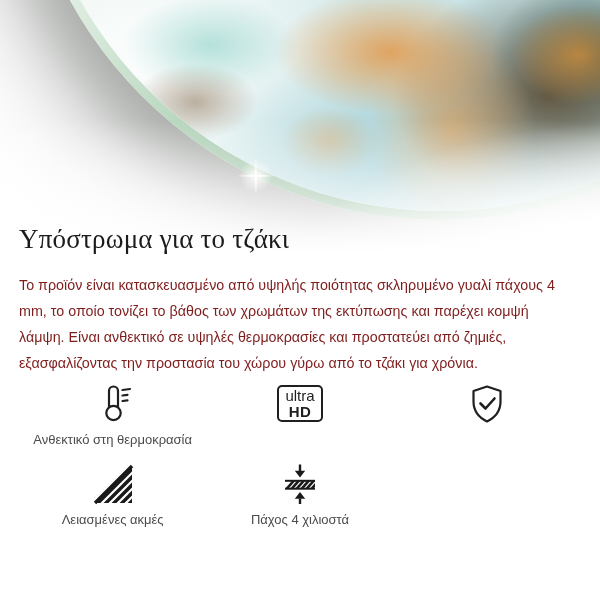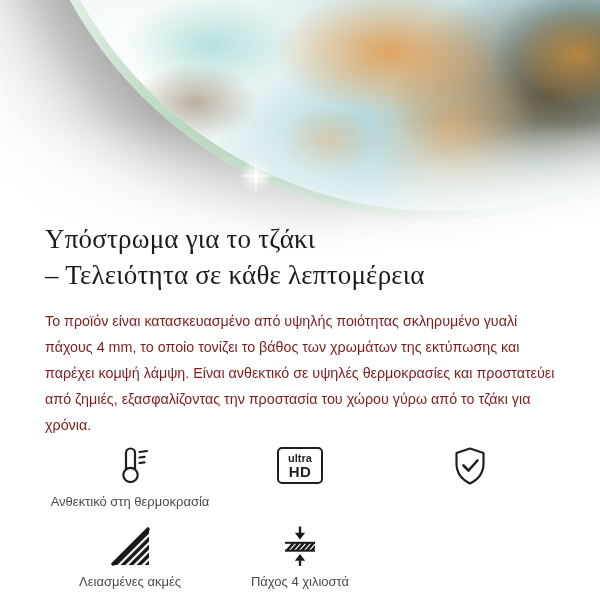--- a/index.html
+++ b/index.html
@@ -42,56 +42,55 @@
   .sparkle::after { content:""; position:absolute; top:50%; left:0; height:2.4px; width:100%;
     transform:translateY(-50%);
     background:linear-gradient(to right, rgba(255,255,255,0), #fff 42%, #fff 58%, rgba(255,255,255,0)); }
 
   .fade { position:absolute; inset:0; z-index:4;
     background:
       linear-gradient(to bottom, rgba(255,255,255,0) 40%, rgba(255,255,255,0.55) 63%, #fff 84%),
       radial-gradient(ellipse 500px 260px at 625px 305px, #fff 32%, rgba(255,255,255,0) 70%); }
 
   
-  .content { position:relative; z-index:5; padding:0 45px; margin-top:221px; }
+  .content { position:relative; z-index:5; padding:0 19px; margin-top:221px; }
 
   h1 { font-family:"Liberation Serif","DejaVu Serif",serif; font-weight:400;
        font-size:27px; line-height:1.34; color:#1b1b1b; letter-spacing:0.2px; }
   h1 span { display:block; }
 
   .desc { margin-top:15px; font-size:14.3px; line-height:1.82; color:#7f1d1d; max-width:540px; }
 
   
   .features { margin-top:4px; display:grid; grid-template-columns:repeat(3,1fr); row-gap:13px; }
   .feature { display:flex; flex-direction:column; align-items:center; text-align:center; }
   .icon-box { height:47px; display:flex; align-items:center; justify-content:center; color:#1f1f1f; }
   .feature-label { margin-top:5px; font-size:13px; color:#4b4b4b; }
 
   svg.ic { stroke:#1f1f1f; fill:none; stroke-width:2.2; }
 
   .uhd { width:46px; height:37px; border:2.6px solid #1f1f1f; border-radius:5px;
          display:flex; flex-direction:column; align-items:center; justify-content:center; color:#1f1f1f; }
-  .uhd-top { font-size:11px; font-weight:700; line-height:1.05; }
+  .uhd-top { font-size:15px; font-weight:400; line-height:1.05; }
   .uhd-bottom { font-size:15px; font-weight:800; line-height:1; letter-spacing:0.3px; }
 </style>
 </head>
 <body>
 
 <div class="hero">
   <div class="panel-shadow"></div>
   <div class="glass-edge"></div>
   <div class="marble"></div>
   <div class="sparkle"></div>
   <div class="fade"></div>
 </div>
 
 <div class="content">
   <h1>
     <span>Υπόστρωμα για το τζάκι</span>
-    <span>– Τελειότητα σε κάθε λεπτομέρεια</span>
   </h1>
 
   <p class="desc">Το προϊόν είναι κατασκευασμένο από υψηλής ποιότητας σκληρυμένο γυαλί πάχους 4 mm, το οποίο τονίζει το βάθος των χρωμάτων της εκτύπωσης και παρέχει κομψή λάμψη. Είναι ανθεκτικό σε υψηλές θερμοκρασίες και προστατεύει από ζημιές, εξασφαλίζοντας την προστασία του χώρου γύρω από το τζάκι για χρόνια.</p>
 
   <div class="features">
 
     <div class="feature">
       <div class="icon-box">
         <svg class="ic" width="44" height="44" viewBox="0 0 44 44">
           <path d="M18 25 V9 A4.5 4.5 0 0 1 27 9 V25" stroke-linecap="round"></path>

